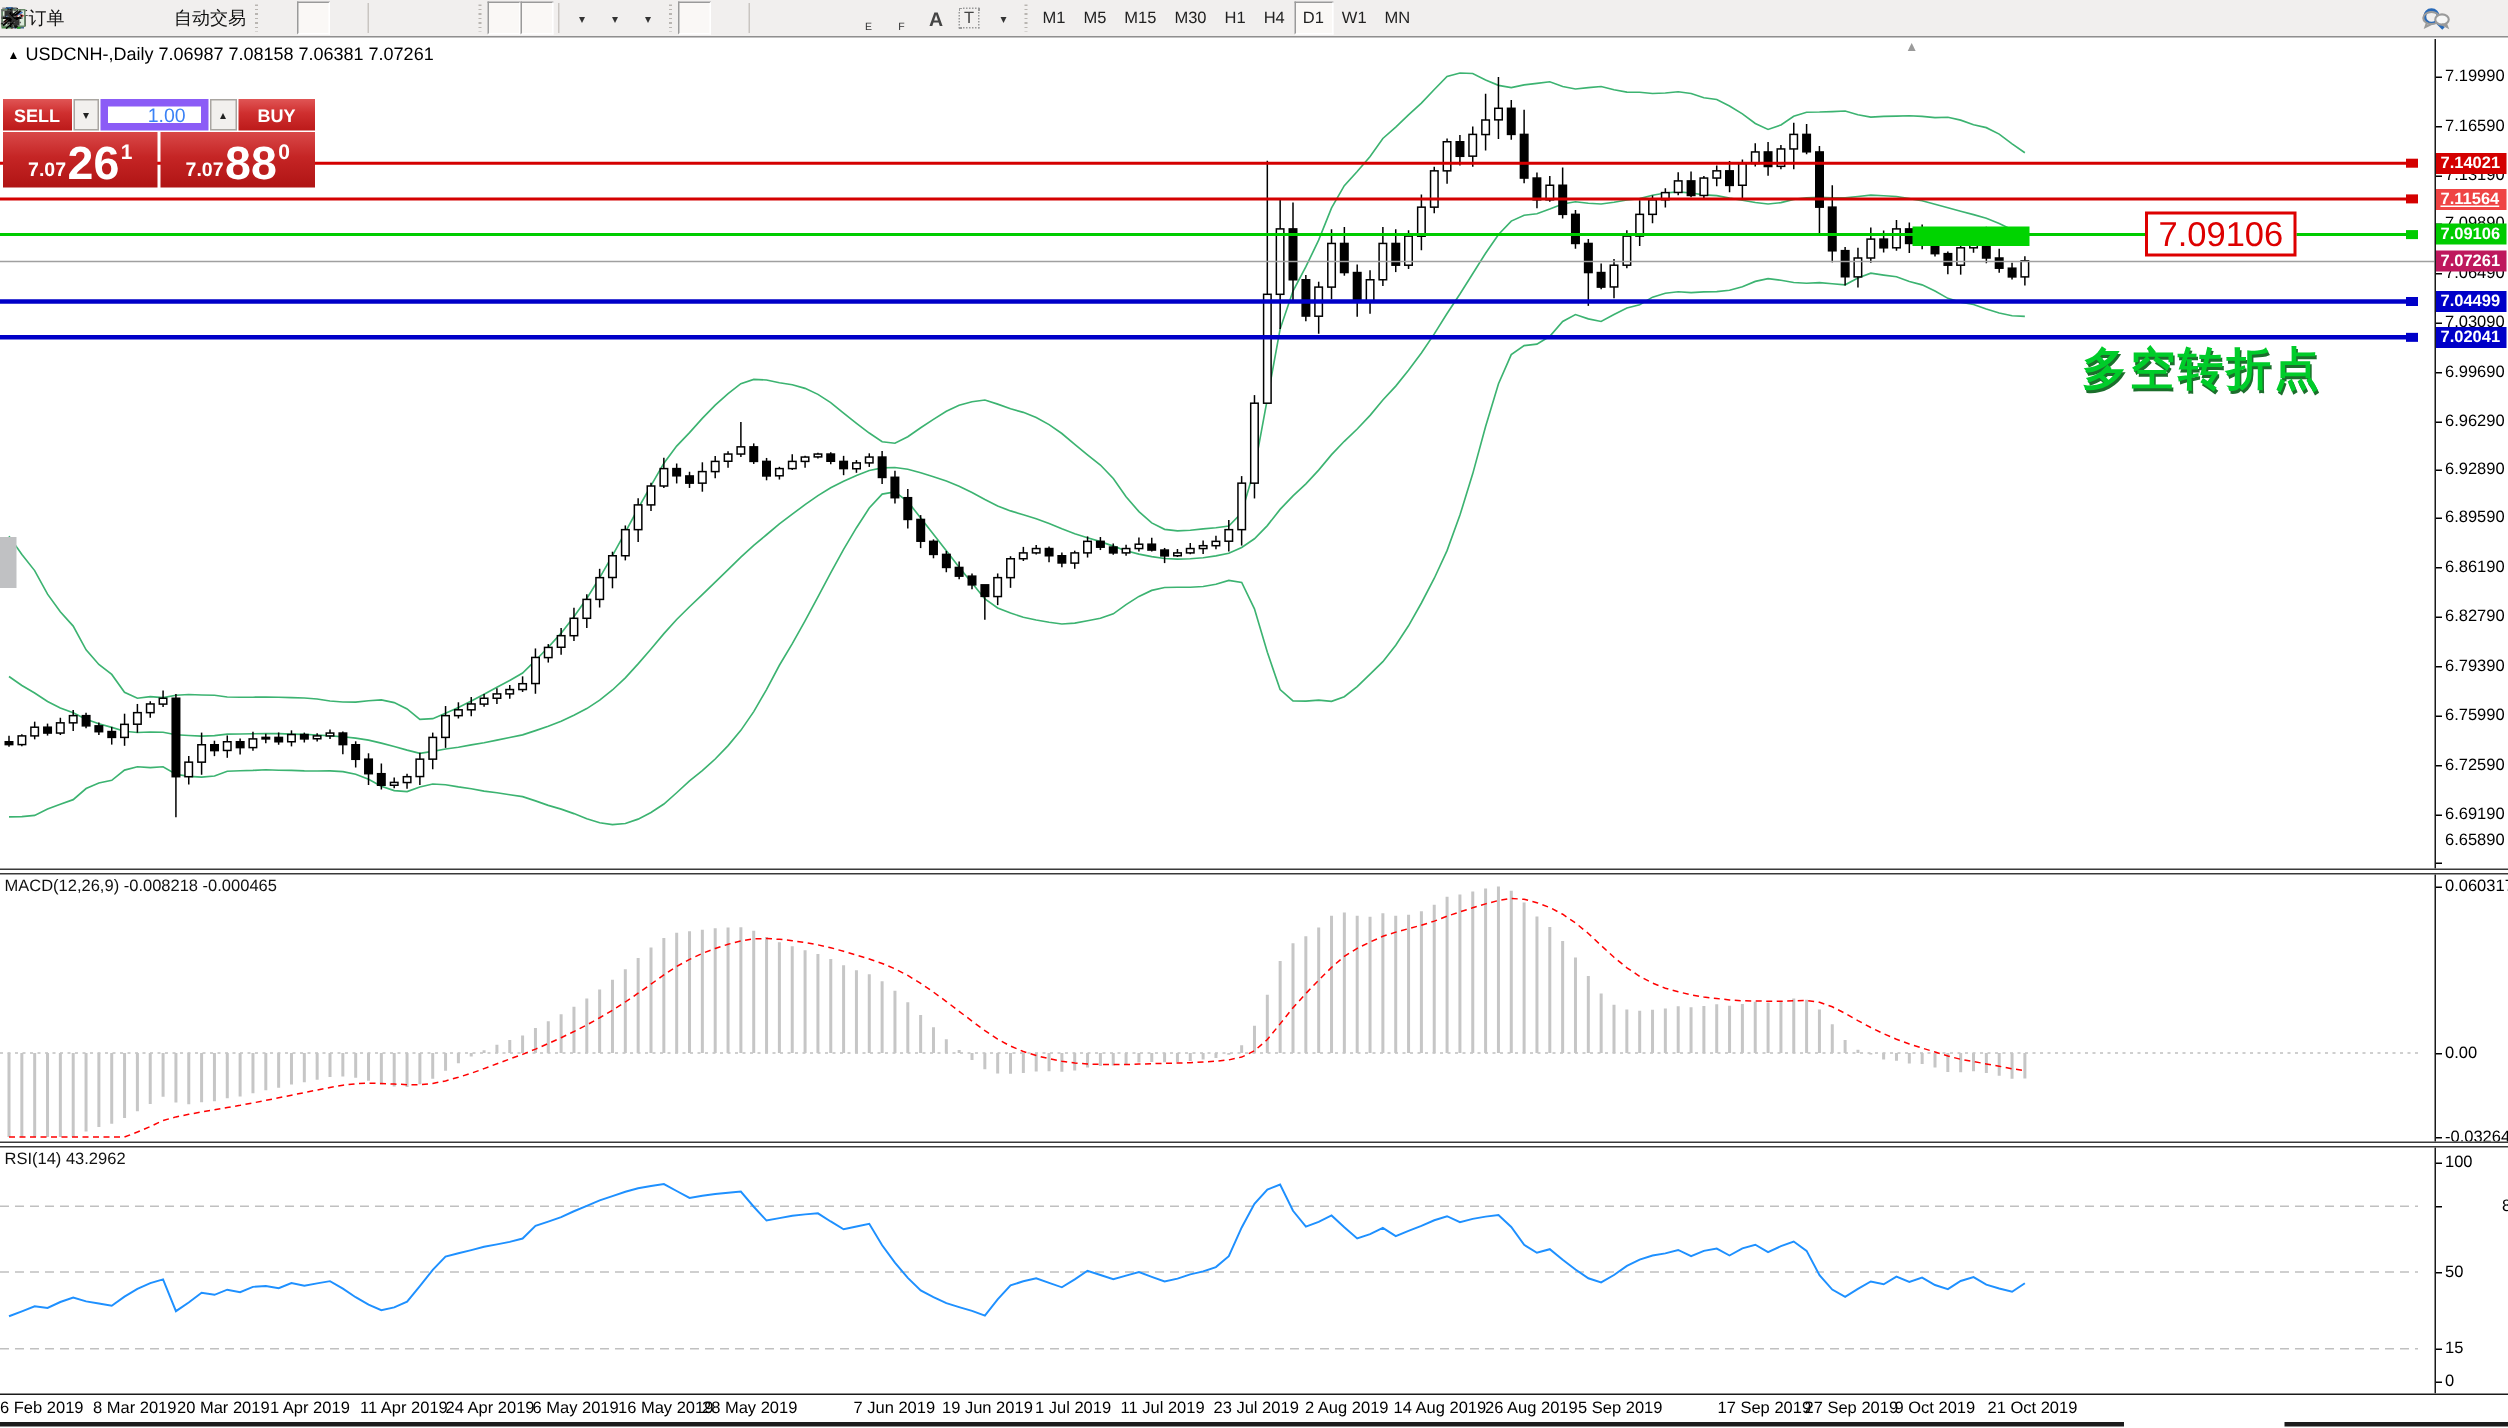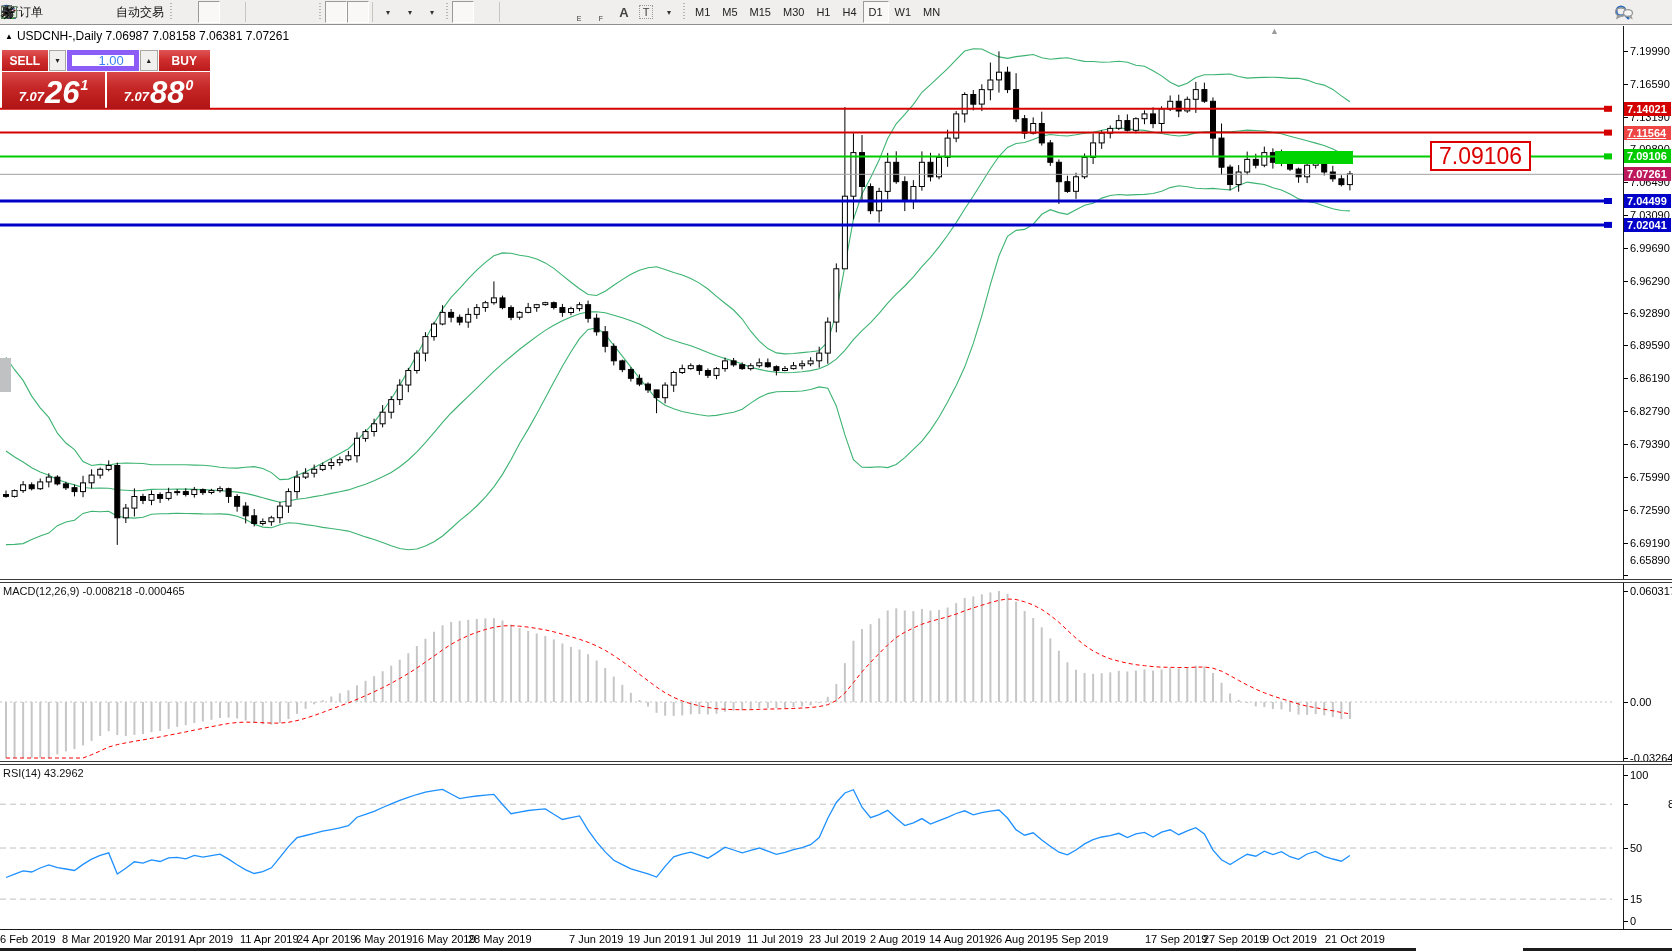--- a/index.html
+++ b/index.html
@@ -30,29 +30,29 @@
   .lvl-lab{position:absolute;left:0;width:47px;height:14px;line-height:14px;font-size:11px;font-weight:bold;
            color:#fff;padding-left:3px;box-sizing:border-box;white-space:nowrap;}
   #v-border{position:absolute;left:1623px;top:26px;width:1px;height:903px;background:#1a1a1a;}
   .splitter{position:absolute;left:0;width:1672px;height:4px;background:#fff;border-top:1px solid #3a3a3a;border-bottom:1px solid #3a3a3a;box-sizing:border-box;}
   #split1{top:579px;} #split2{top:761px;}
   #symbol-header{position:absolute;left:5px;top:29px;font-size:12px;color:#000;white-space:nowrap;}
   #symbol-header .tri{font-size:8px;margin-right:4px;vertical-align:1px;}
   .ind-label{position:absolute;left:3px;font-size:11px;color:#111;white-space:nowrap;}
   #macd-label{top:585px;} #rsi-label{top:767px;}
   
-  #one-click{position:absolute;left:2px;top:50px;width:208px;}
+  #one-click{position:absolute;left:2px;top:66px;width:208px;}
   #oc-row1{display:flex;height:21px;gap:1px;}
   .oc-btn{color:#fff;font-size:12px;font-weight:bold;display:flex;align-items:center;justify-content:center;
           background:linear-gradient(180deg,#e05555 0%,#cf2f2f 45%,#bc1a1a 100%);}
   #oc-sell{width:46px;} #oc-buy{width:52px;}
   .spin{width:18px;background:#f2f0ee;border:1px solid #a9a5a1;box-sizing:border-box;display:flex;align-items:center;justify-content:center;font-size:8px;color:#222;}
   #oc-vol{width:72px;background:#fff;border:5px solid #8b5cf6;box-sizing:border-box;font-size:13px;color:#3b82f6;
           display:flex;align-items:center;justify-content:flex-end;padding-right:10px;}
-  #oc-row2{display:flex;gap:2px;margin-top:1px;height:37px;font-style:italic;}
+  #oc-row2{display:flex;gap:2px;margin-top:1px;height:37px;}
   .oc-price{flex:1;color:#fff;display:flex;align-items:flex-end;justify-content:center;padding-bottom:2px;
             background:linear-gradient(180deg,#d94848 0%,#c52525 45%,#b01414 100%);}
   .oc-small{font-size:13px;font-weight:bold;margin:0 1px 3px 0;}
   .oc-big{font-size:31px;font-weight:bold;line-height:29px;}
   .oc-sup{font-size:14px;font-weight:bold;margin:0 0 14px 1px;}
   
   #price-box{position:absolute;left:1430px;top:141px;height:26px;border:2px solid #dd0000;background:#fff;
              color:#dd0000;font-size:23px;line-height:26px;padding:0 7px;}
   #cn-text{position:absolute;left:1388px;top:226px;font-size:30px;font-weight:bold;color:#00cc2a;
            letter-spacing:2px;text-shadow:1px 2px 0 #1c6e2c;white-space:nowrap;}
@@ -816,20 +816,21 @@
       <div class="oc-price">
         <span class="oc-small">7.07</span>
           <span class="oc-big">88</span>
           <span class="oc-sup">0</span>
       </div>
     </div>
   </div>
 
   <div id="left-gray"></div>
   <div id="price-box">7.09106</div>
+  <div id="cn-text">多空转折点</div>
 
   <div class="ind-label" id="macd-label">MACD(12,26,9) -0.008218 -0.000465</div>
   <div class="ind-label" id="rsi-label">RSI(14) 43.2962</div>
 
   <div class="axis-col" id="main-axis">
       <div class="tickline" style="top: 25px;"></div>
       <div class="ticklab" style="top: 19px;">7.19990</div>
       <div class="tickline" style="top: 57.9324px;"></div>
       <div class="ticklab" style="top: 51.9324px;">7.16590</div>
       <div class="tickline" style="top: 90.8648px;"></div>

